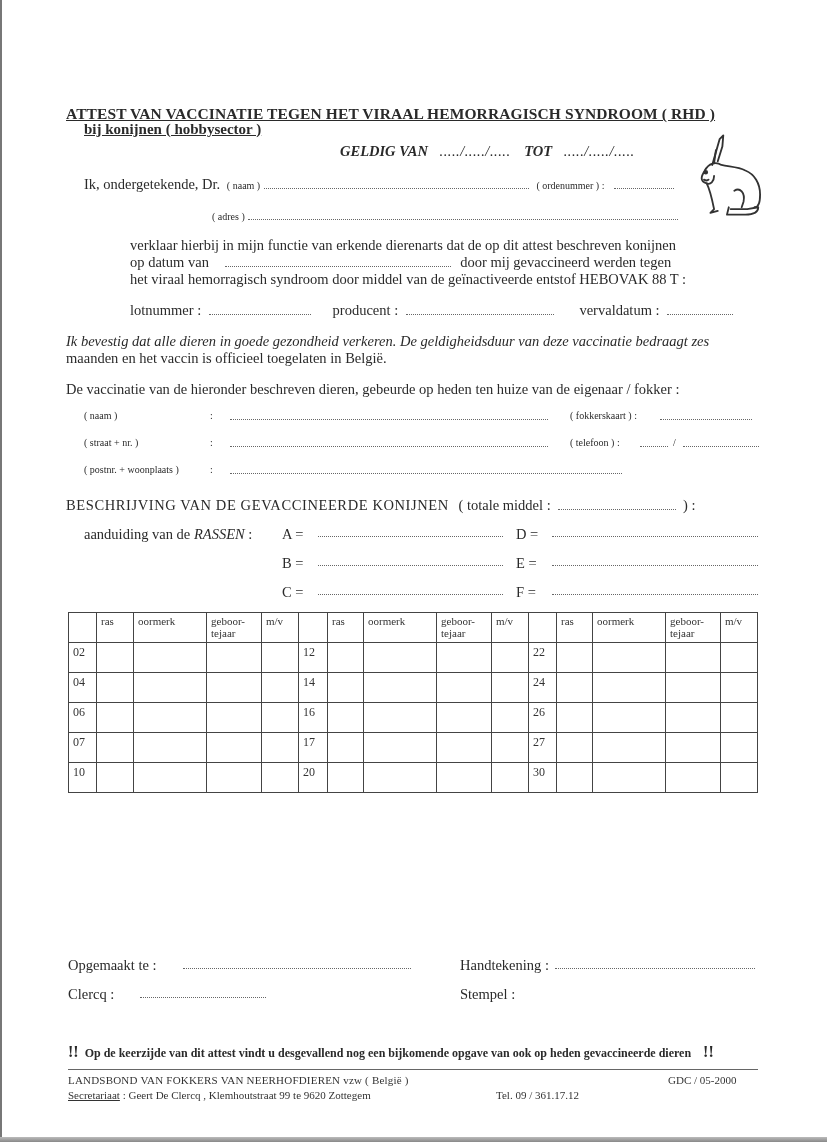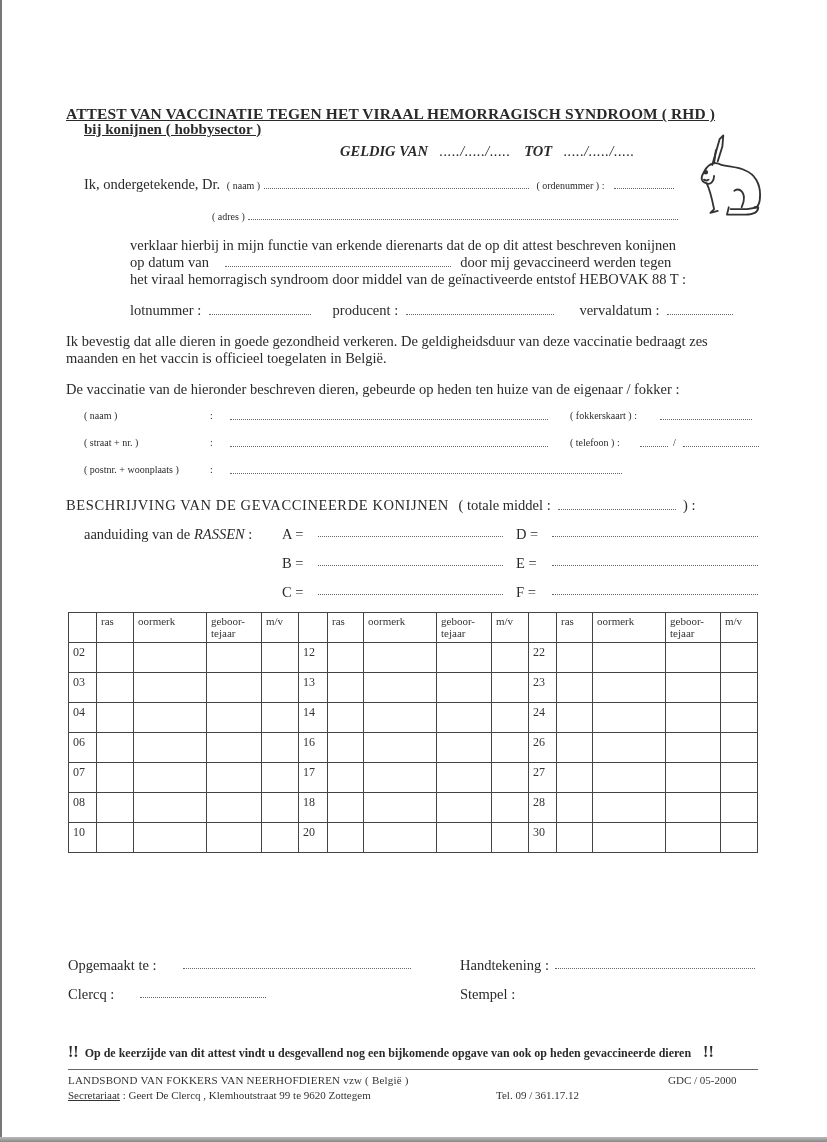--- a/index.html
+++ b/index.html
@@ -89,21 +89,21 @@
 
 <div class="abs txt" style="left:130px; top:302px;">
   <span>lotnummer :</span>
   <span class="dotline" style="width:102px; margin-left:4px;"></span>
   <span style="margin-left:18px;">producent :</span>
   <span class="dotline" style="width:148px; margin-left:4px;"></span>
   <span style="margin-left:22px;">vervaldatum :</span>
   <span class="dotline" style="width:66px; margin-left:4px;"></span>
 </div>
 
-<div class="abs txt" style="left:66px; top:333px;">Ik bevestig dat alle dieren in goede gezondheid verkeren. De geldigheidsduur van deze vaccinatie bedraagt zes</div>
+<div class="abs txt" style="left:66px; top:333px;font-style:italic;">Ik bevestig dat alle dieren in goede gezondheid verkeren. De geldigheidsduur van deze vaccinatie bedraagt zes</div>
 <div class="abs txt" style="left:66px; top:350px;">maanden en het vaccin is officieel toegelaten in België.</div>
 <div class="abs txt" style="left:66px; top:381px;">De vaccinatie van de hieronder beschreven dieren, gebeurde op heden ten huize van de eigenaar / fokker :</div>
 
 <div class="abs small" style="left:84px; top:410px;">( naam )</div>
 <div class="abs small" style="left:210px; top:410px;">:</div>
 <span class="abs dotline" style="left:230px; top:408px; width:318px;"></span>
 <div class="abs small" style="left:570px; top:410px;">( fokkerskaart ) :</div>
 <span class="abs dotline" style="left:660px; top:408px; width:92px;"></span>
 
 <div class="abs small" style="left:84px; top:437px;">( straat + nr. )</div>
@@ -194,37 +194,20 @@
         <td></td>
         <td></td>
         <td></td>
         <td class="num">22</td>
         <td></td>
         <td></td>
         <td></td>
         <td></td>
       </tr>
       <tr>
-        <td class="num">03</td>
-        <td></td>
-        <td></td>
-        <td></td>
-        <td></td>
-        <td class="num">13</td>
-        <td></td>
-        <td></td>
-        <td></td>
-        <td></td>
-        <td class="num">23</td>
-        <td></td>
-        <td></td>
-        <td></td>
-        <td></td>
-      </tr>
-      <tr>
         <td class="num">04</td>
         <td></td>
         <td></td>
         <td></td>
         <td></td>
         <td class="num">14</td>
         <td></td>
         <td></td>
         <td></td>
         <td></td>
@@ -256,37 +239,20 @@
         <td></td>
         <td></td>
         <td></td>
         <td></td>
         <td class="num">17</td>
         <td></td>
         <td></td>
         <td></td>
         <td></td>
         <td class="num">27</td>
-        <td></td>
-        <td></td>
-        <td></td>
-        <td></td>
-      </tr>
-      <tr>
-        <td class="num">08</td>
-        <td></td>
-        <td></td>
-        <td></td>
-        <td></td>
-        <td class="num">18</td>
-        <td></td>
-        <td></td>
-        <td></td>
-        <td></td>
-        <td class="num">28</td>
         <td></td>
         <td></td>
         <td></td>
         <td></td>
       </tr>
       <tr>
         <td class="num">10</td>
         <td></td>
         <td></td>
         <td></td>

